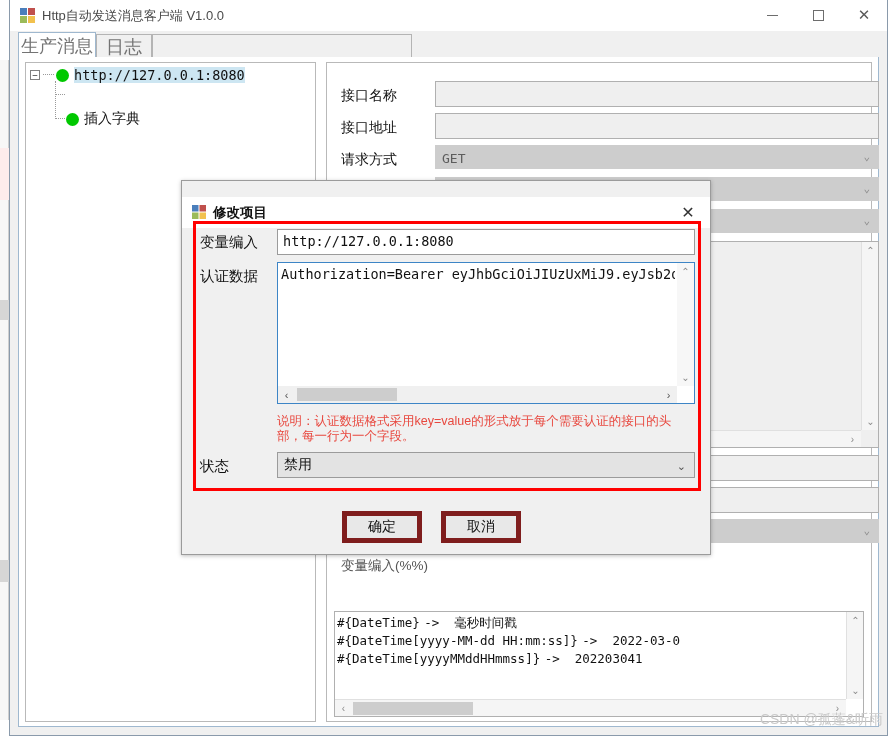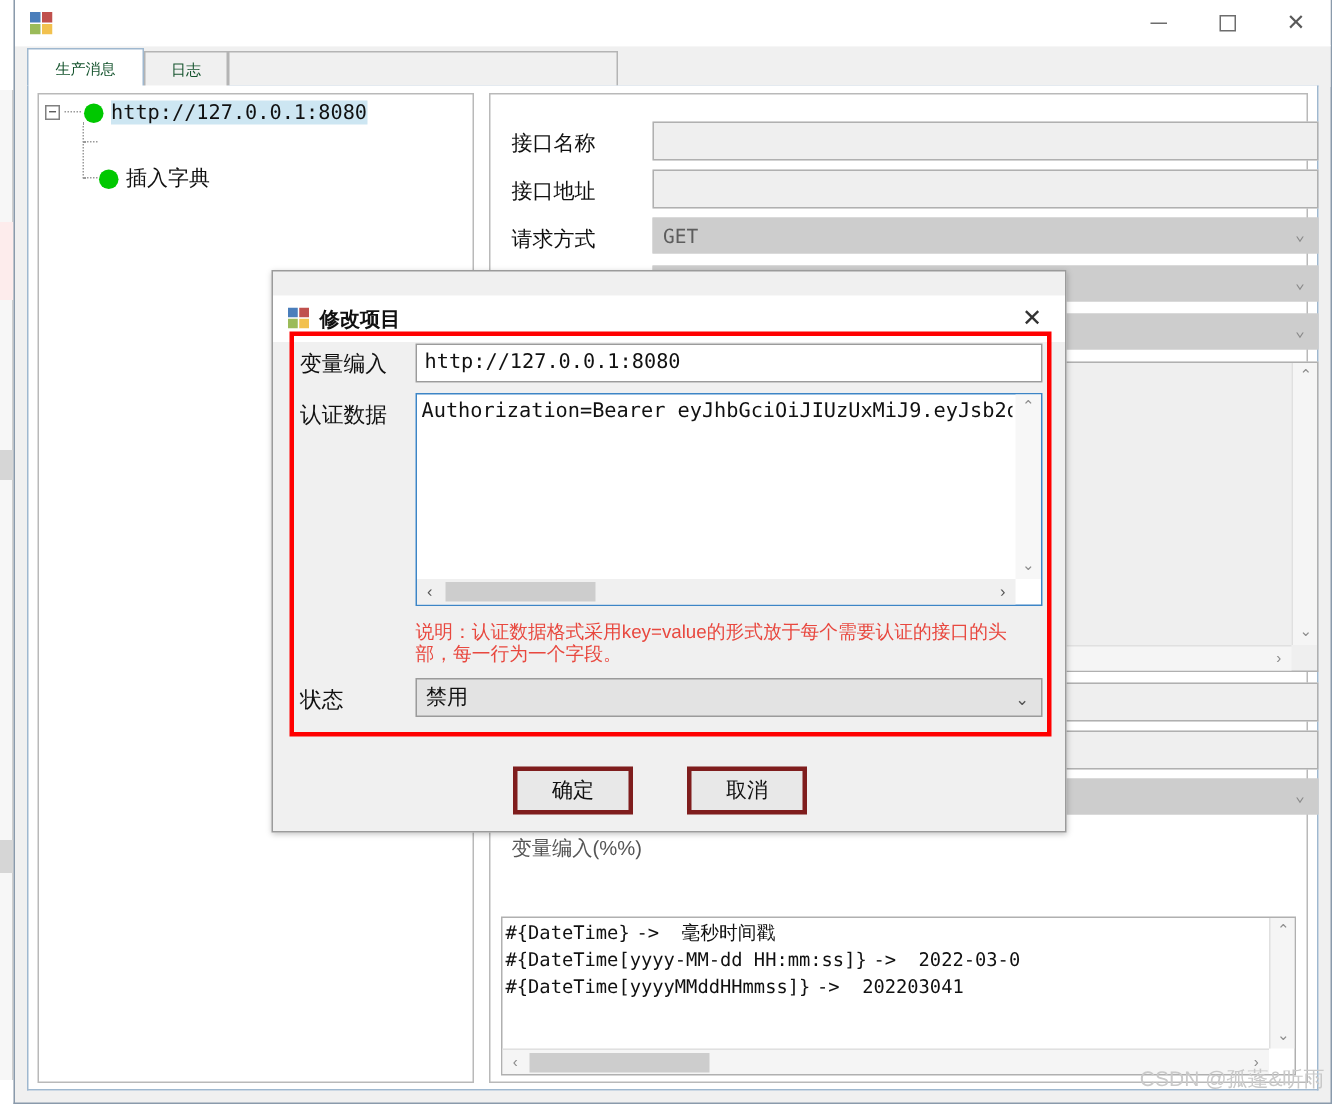--- a/index.html
+++ b/index.html
@@ -61,21 +61,21 @@
   .max-glyph { width: 11px; height: 11px; border: 1px solid #6d6d6d; display: block; }
 
   
   #tab-strip {
     position: absolute; left: 0; top: 31px; width: 100%; height: 27px;
     background: #f0f0f0;
   }
   .tab {
     position: absolute; top: 3px; height: 24px;
     display: flex; align-items: center; justify-content: center;
-    font-size: 10px; color: #14532d;
+    font-size: 18px; color: #737373;
     border: 1px solid #b4b4b4; border-bottom: none;
     background: #f0f0f0;
   }
   .tab.active { background: #ffffff; border-color: #9fb8cf; top: 1px; height: 26px; }
   #tab-0 { left: 8px; width: 78px; }
   #tab-1 { left: 86px; width: 56px; }
   #tab-rest {
     position: absolute; left: 8px; top: 26px; right: 8px; height: 1px;
     background: #9fb8cf;
   }
@@ -182,21 +182,21 @@
   }
   .help-line {
     font-family: "DejaVu Sans Mono", monospace; font-size: 12.5px;
     color: #111; white-space: pre; line-height: 16px;
   }
   .help-row { position: relative; }
 
   
   .btn {
     position: absolute; display: flex; align-items: center; justify-content: center;
-    font-size: 14px; border: 3px solid #7f1d1d; background: #e8e8e8; color: #111;
+    font-size: 14px; border: 5px solid #7f1d1d; background: #e8e8e8; color: #111;
   }
 
   
   #dialog {
     position: absolute; left: 181px; top: 180px; width: 530px; height: 375px;
     background: #f0f0f0; border: 1px solid #9b9b9b;
     box-shadow: 0 1px 4px rgba(0,0,0,0.25);
   }
   #dlg-title-bar {
     position: relative; height: 31px; background: #ffffff; margin-top: 16px;
@@ -272,20 +272,21 @@
 
 <div id="main-window">
 
   <div id="title-bar">
     <svg id="app-icon" viewBox="0 0 15 15">
       <rect x="0" y="0" width="7" height="7" fill="#4a7ebb"></rect>
       <rect x="8" y="0" width="7" height="7" fill="#c0504d"></rect>
       <rect x="0" y="8" width="7" height="7" fill="#9bbb59"></rect>
       <rect x="8" y="8" width="7" height="7" fill="#f2c14e"></rect>
     </svg>
+    <div id="app-title">Http自动发送消息客户端 V1.0.0</div>
     <div class="win-btn" id="win-min">
       <span class="min-glyph"></span>
     </div>
     <div class="win-btn" id="win-max">
       <span class="max-glyph"></span>
     </div>
     <div class="win-btn" id="win-close">
       <span>✕</span>
     </div>
   </div>
@@ -442,15 +443,15 @@
 
 <div class="dlg-label" style="position:absolute; left:200px; top:457px;">状态</div>
 <div id="status-combo">
   <span>禁用</span>
   <span class="caret">⌄</span>
 </div>
 
 <div class="btn" style="left:342px; top:511px; width:80px; height:32px;">
   <span>确定</span>
 </div>
-<div class="btn" style="left:458px; top:511px; width:80px; height:32px;">
+<div class="btn" style="left:441px; top:511px; width:80px; height:32px;">
   <span>取消</span>
 </div>
 
 </body></html>

